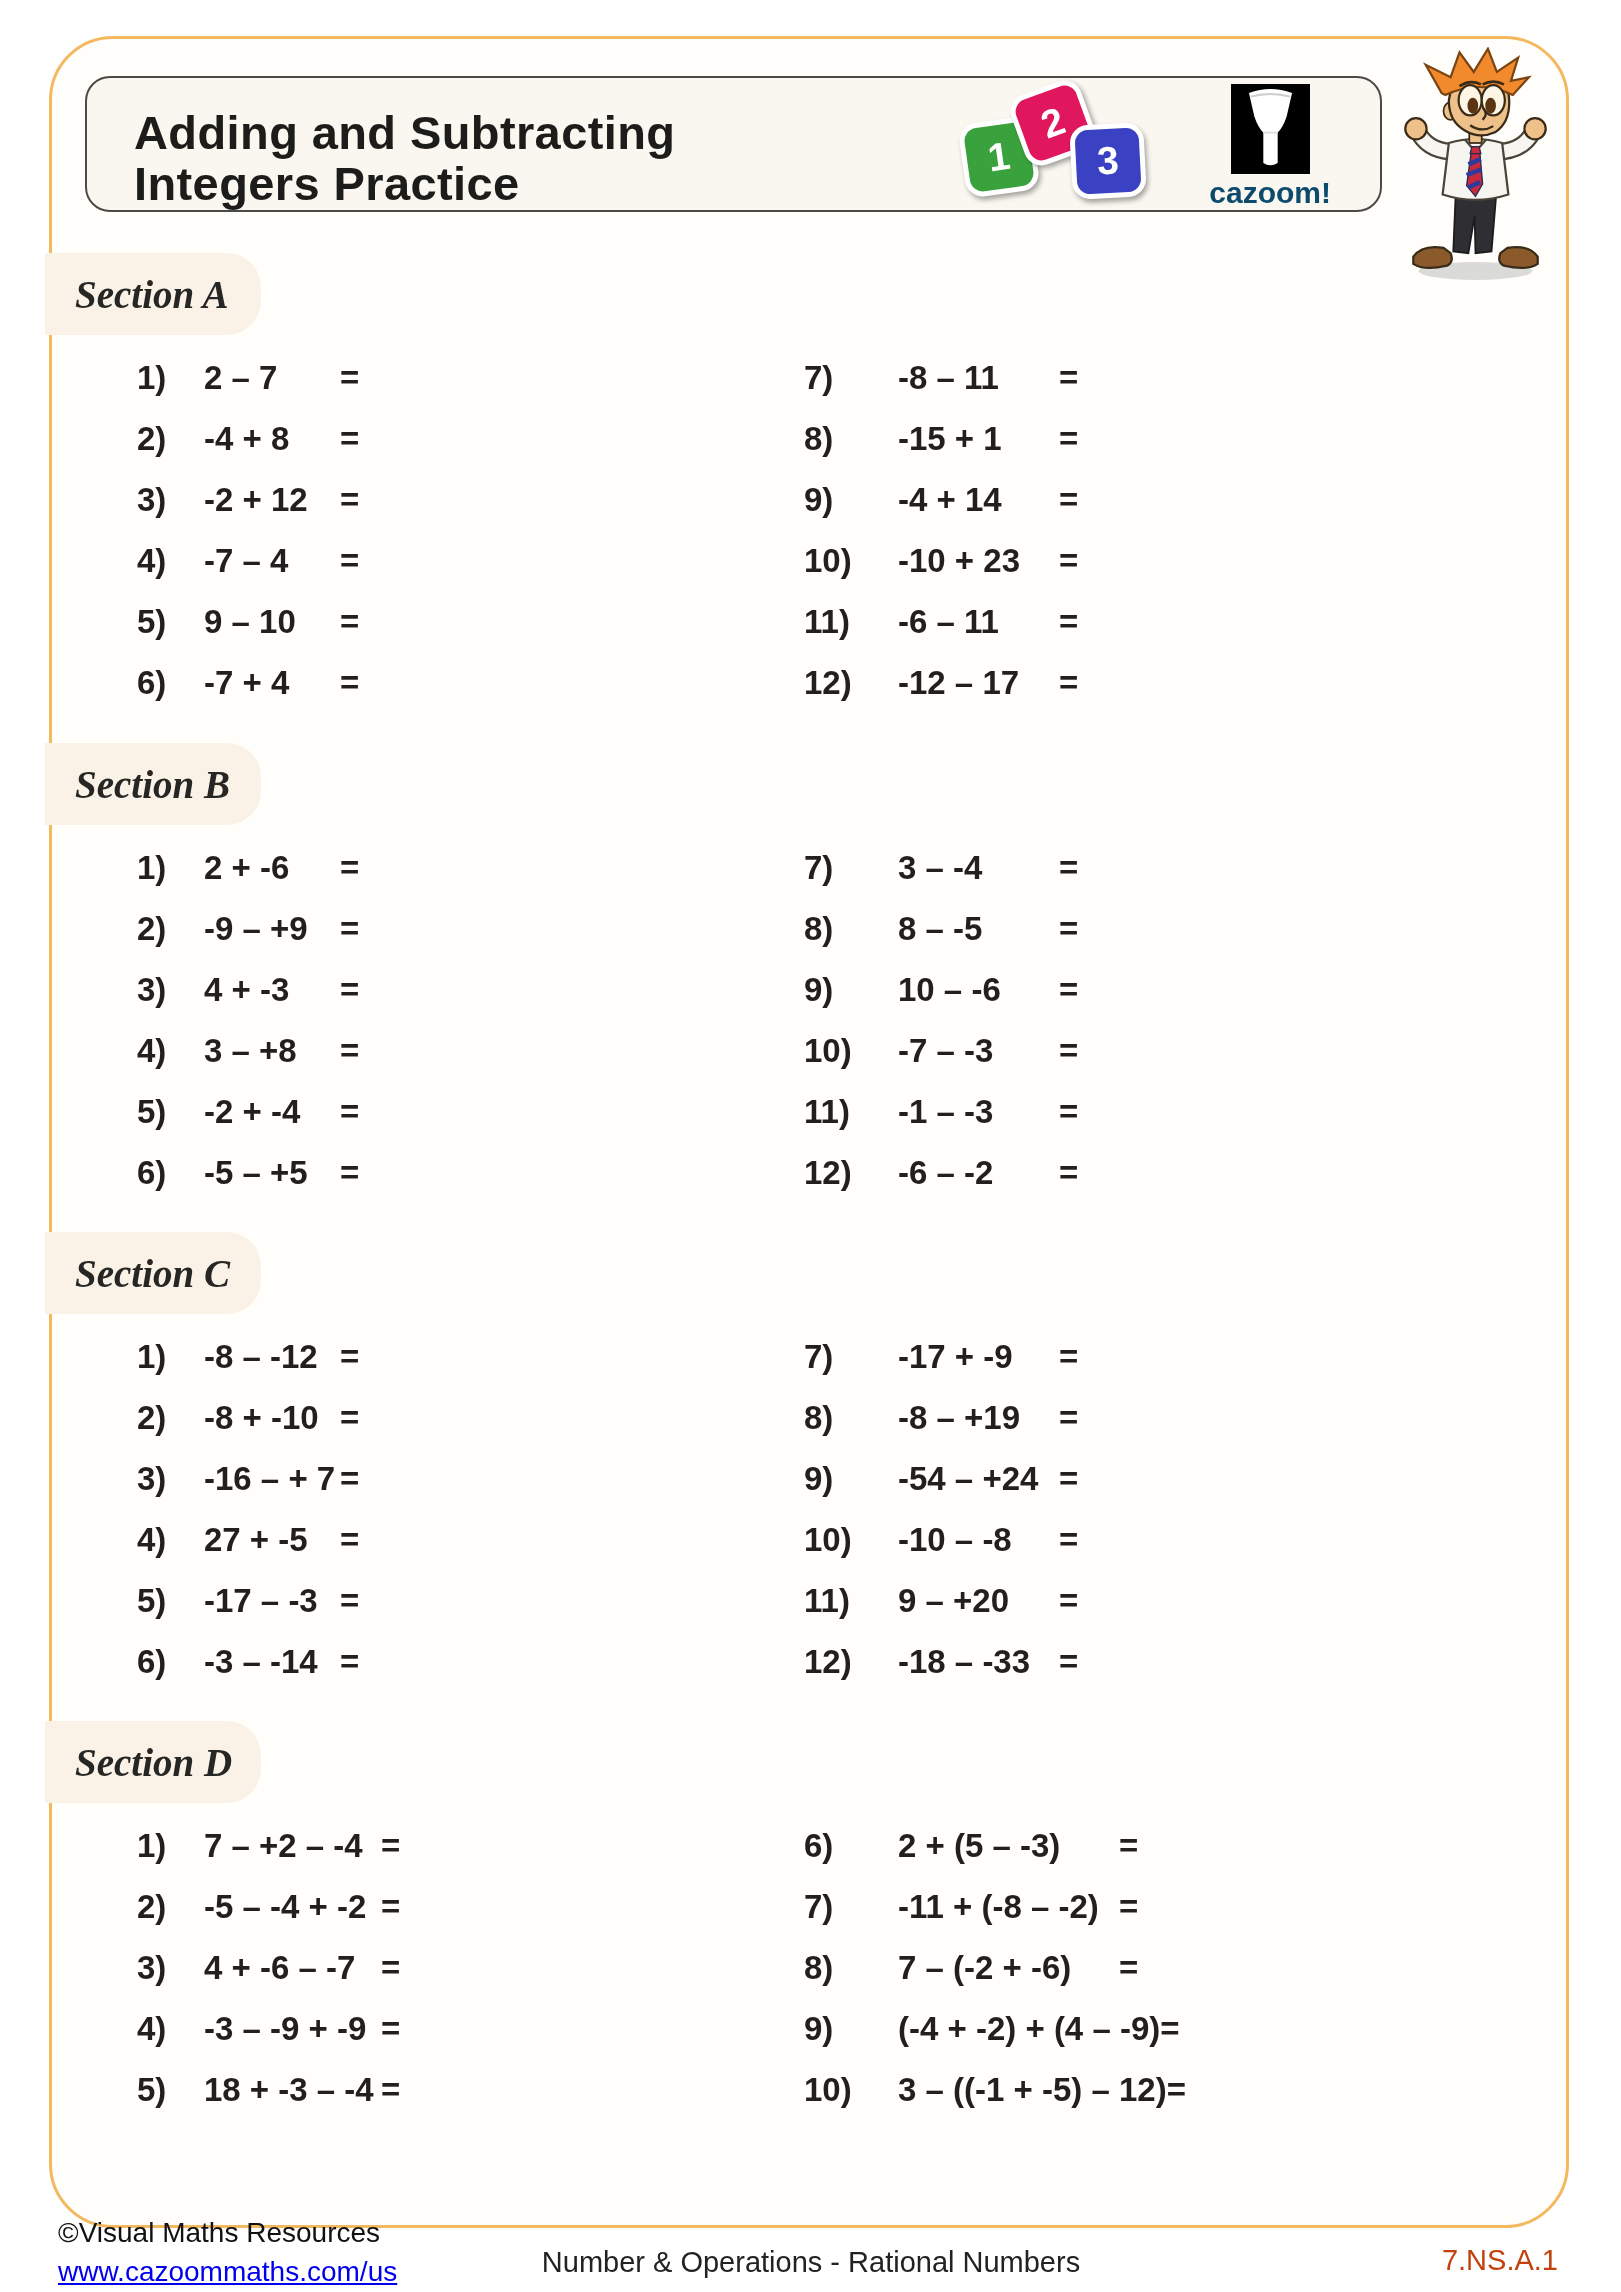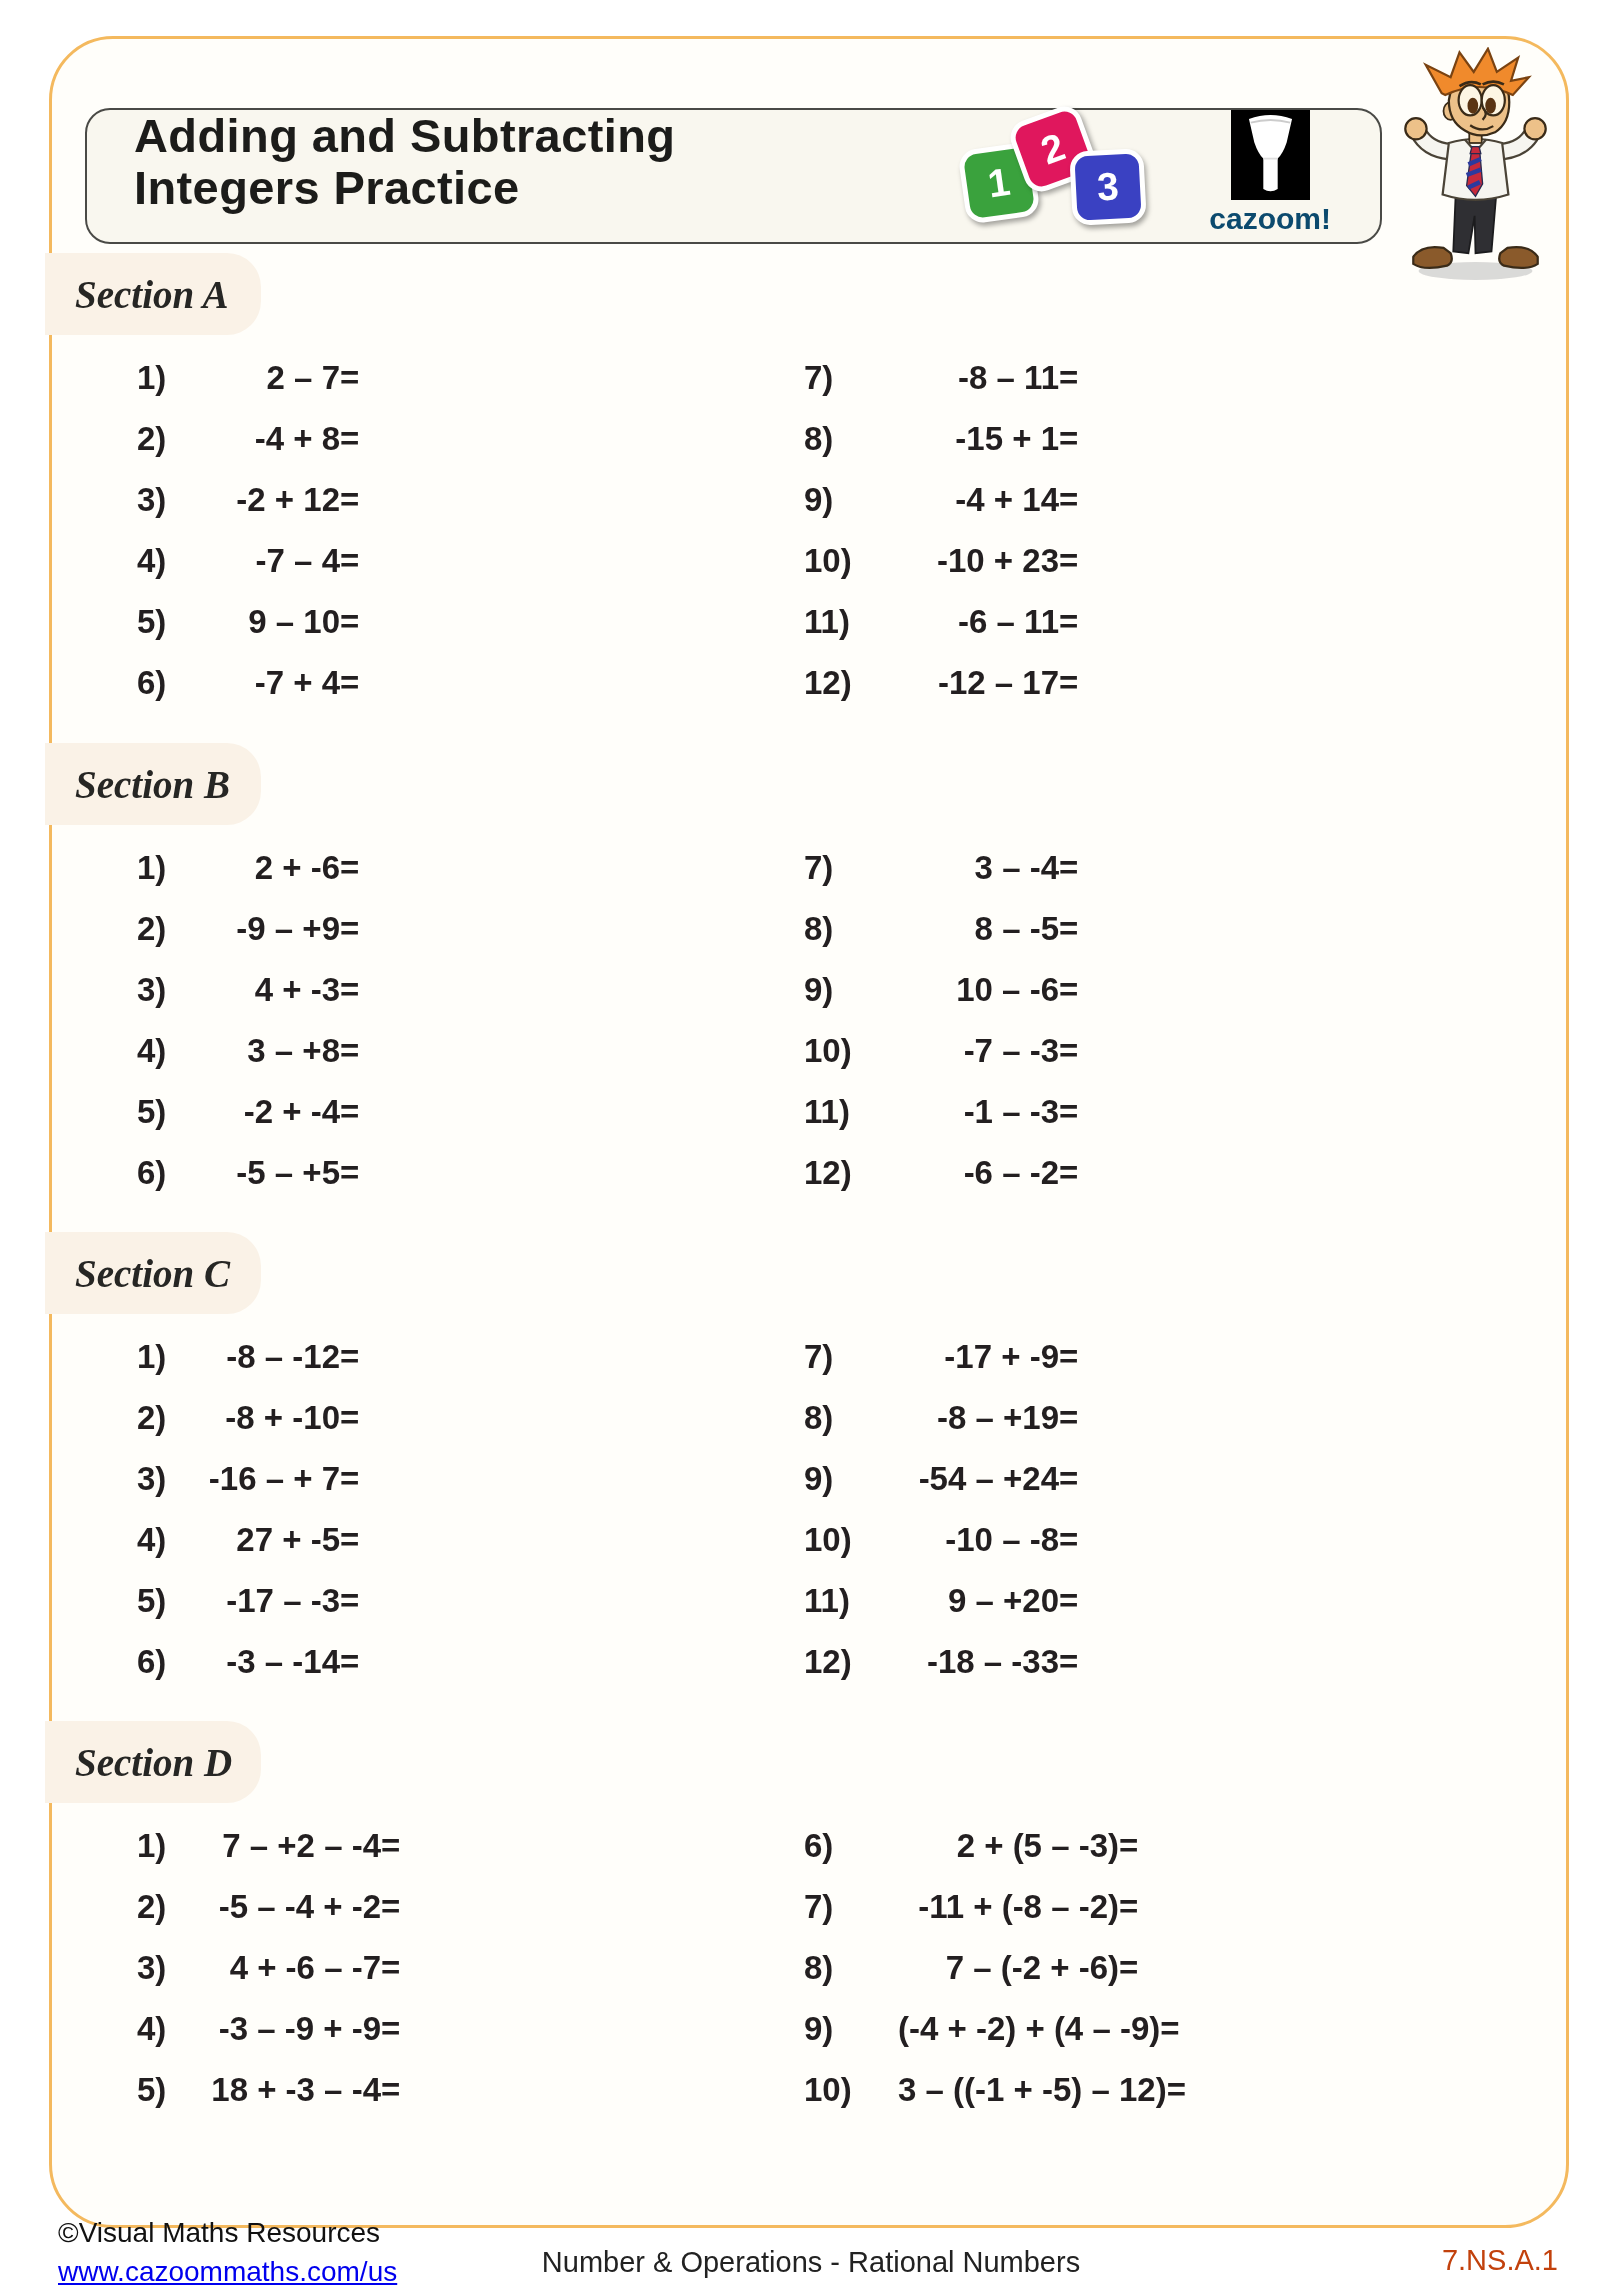--- a/index.html
+++ b/index.html
@@ -10,21 +10,21 @@
   
   .frame {
     position:absolute; left:49px; top:36px; width:1520px; height:2192px;
     border:3.6px solid #f4b95e; border-radius:64px; background:#fffefa;
     box-sizing:border-box;
   }
   
   .title-box {
     position:absolute; left:85px; top:76px; width:1297px; height:136px;
     background:#f9f7ef; border:2.7px solid #4a4a46; border-radius:25px;
-    box-sizing:border-box; display:flex; align-items:flex-start; z-index:2;margin-top:32px;
+    box-sizing:border-box; display:flex; align-items:flex-end; z-index:2;
   }
   .title {
     margin-left:47px; font-size:47px; font-weight:bold; line-height:1.1;
     color:#1c1c1a; letter-spacing:0.4px;
   }
   .logo-row { margin-left:auto; margin-right:49px; display:flex; align-items:center; gap:57px; }
   .tiles { position:relative; width:190px; height:122px; }
   .tile {
     position:absolute; width:64px; height:64px; border-radius:18px; border:5.4px solid #ffffff;
     box-shadow:1.8px 3.6px 5.4px rgba(0,0,0,0.35);
@@ -46,21 +46,21 @@
     display:flex; align-items:center; padding-left:30px;
     font-family:"Liberation Serif", serif; font-style:italic; font-weight:bold;
     font-size:39px; color:#262624;
   }
   .rows-wrap { display:flex; margin-top:12.5px; }
   .col { display:flex; flex-direction:column; }
   .col-left  { margin-left:92px; width:667px; }
   .row { height:61px; display:flex; align-items:center; }
   .num, .expr, .eq { font-weight:bold; font-size:33px; color:#231f20; }
   .num  { width:67px; }
-  .expr { min-width:136px; white-space:pre;text-align:right; }
+  .expr { min-width:136px; white-space:pre; }
   .col-right .num  { width:94px; }
   .col-right .expr { min-width:161px; }
   .sec-d .col-left  .expr { min-width:177px; }
   .sec-d .col-right .expr { min-width:221px; }
   
   .footer-left { position:absolute; left:58px; top:2214px; font-size:28px; color:#111; line-height:1.38; }
   .footer-link { color:#0000ee; text-decoration:underline; cursor:pointer; }
   .footer-center { position:absolute; left:0; width:1622px; top:2246px; text-align:center; font-size:29px; color:#222; }
   .footer-right { position:absolute; right:64px; top:2244px; font-size:29px; color:#c2410c; }
 </style>

